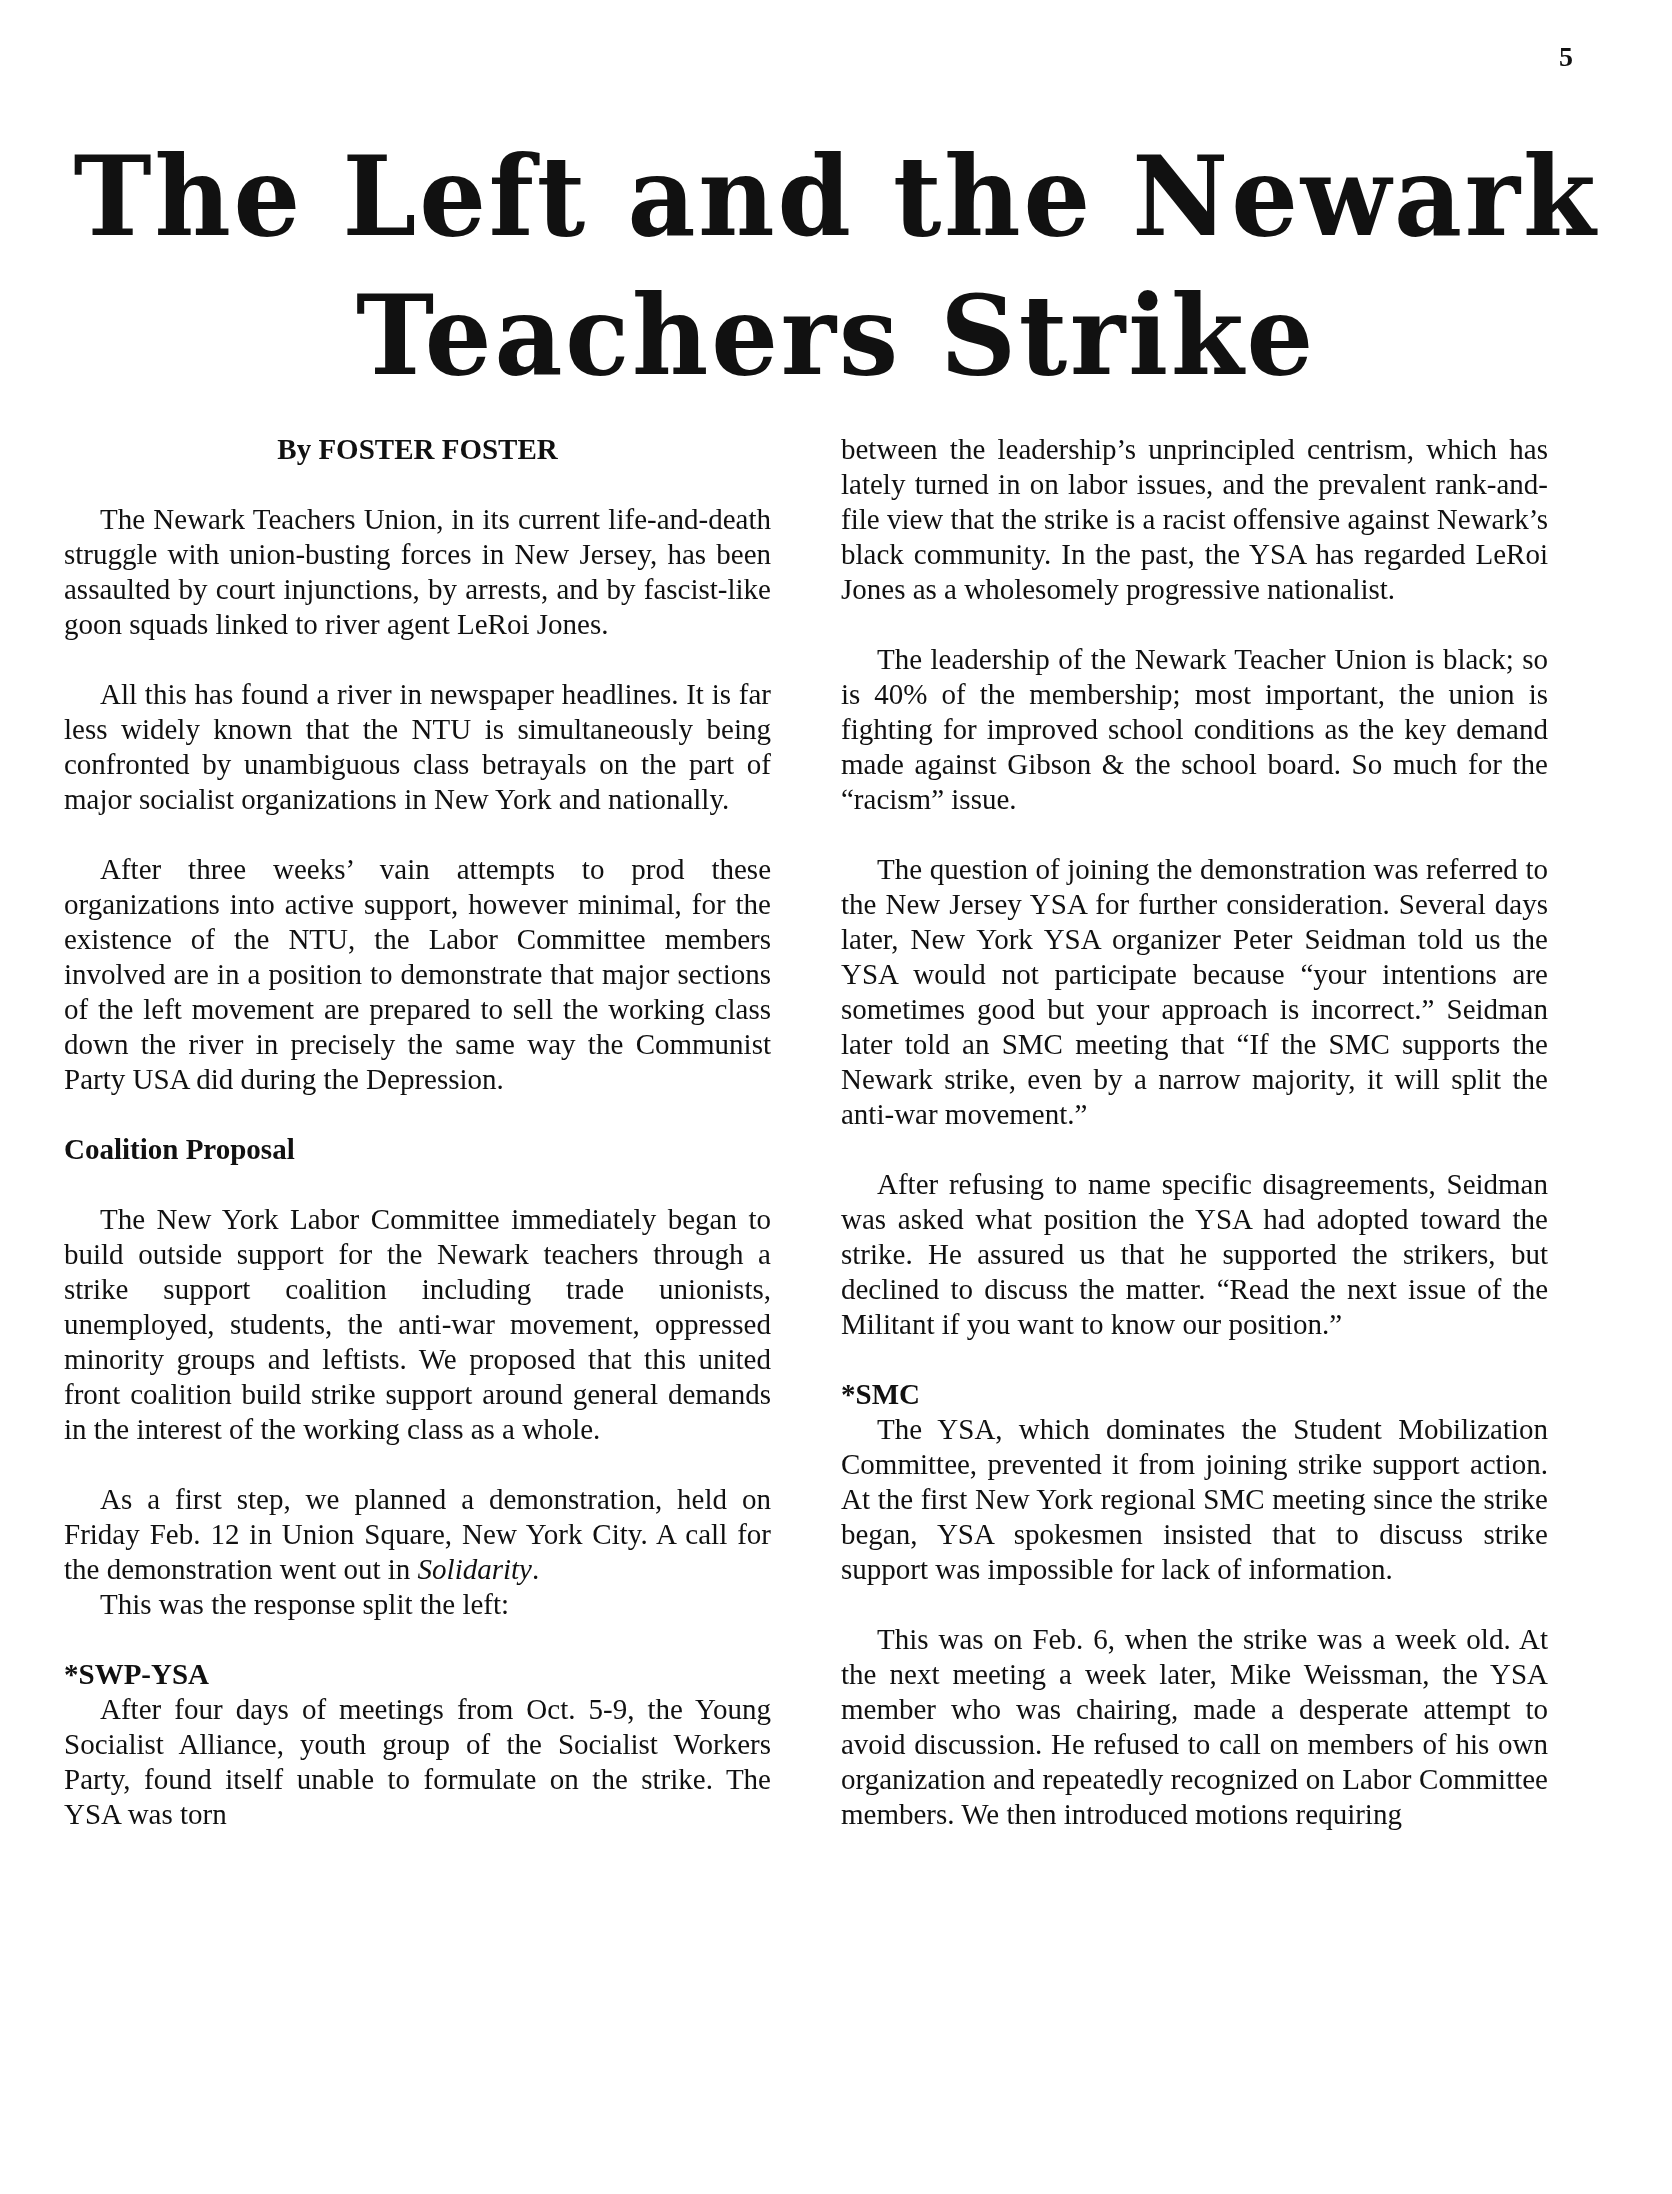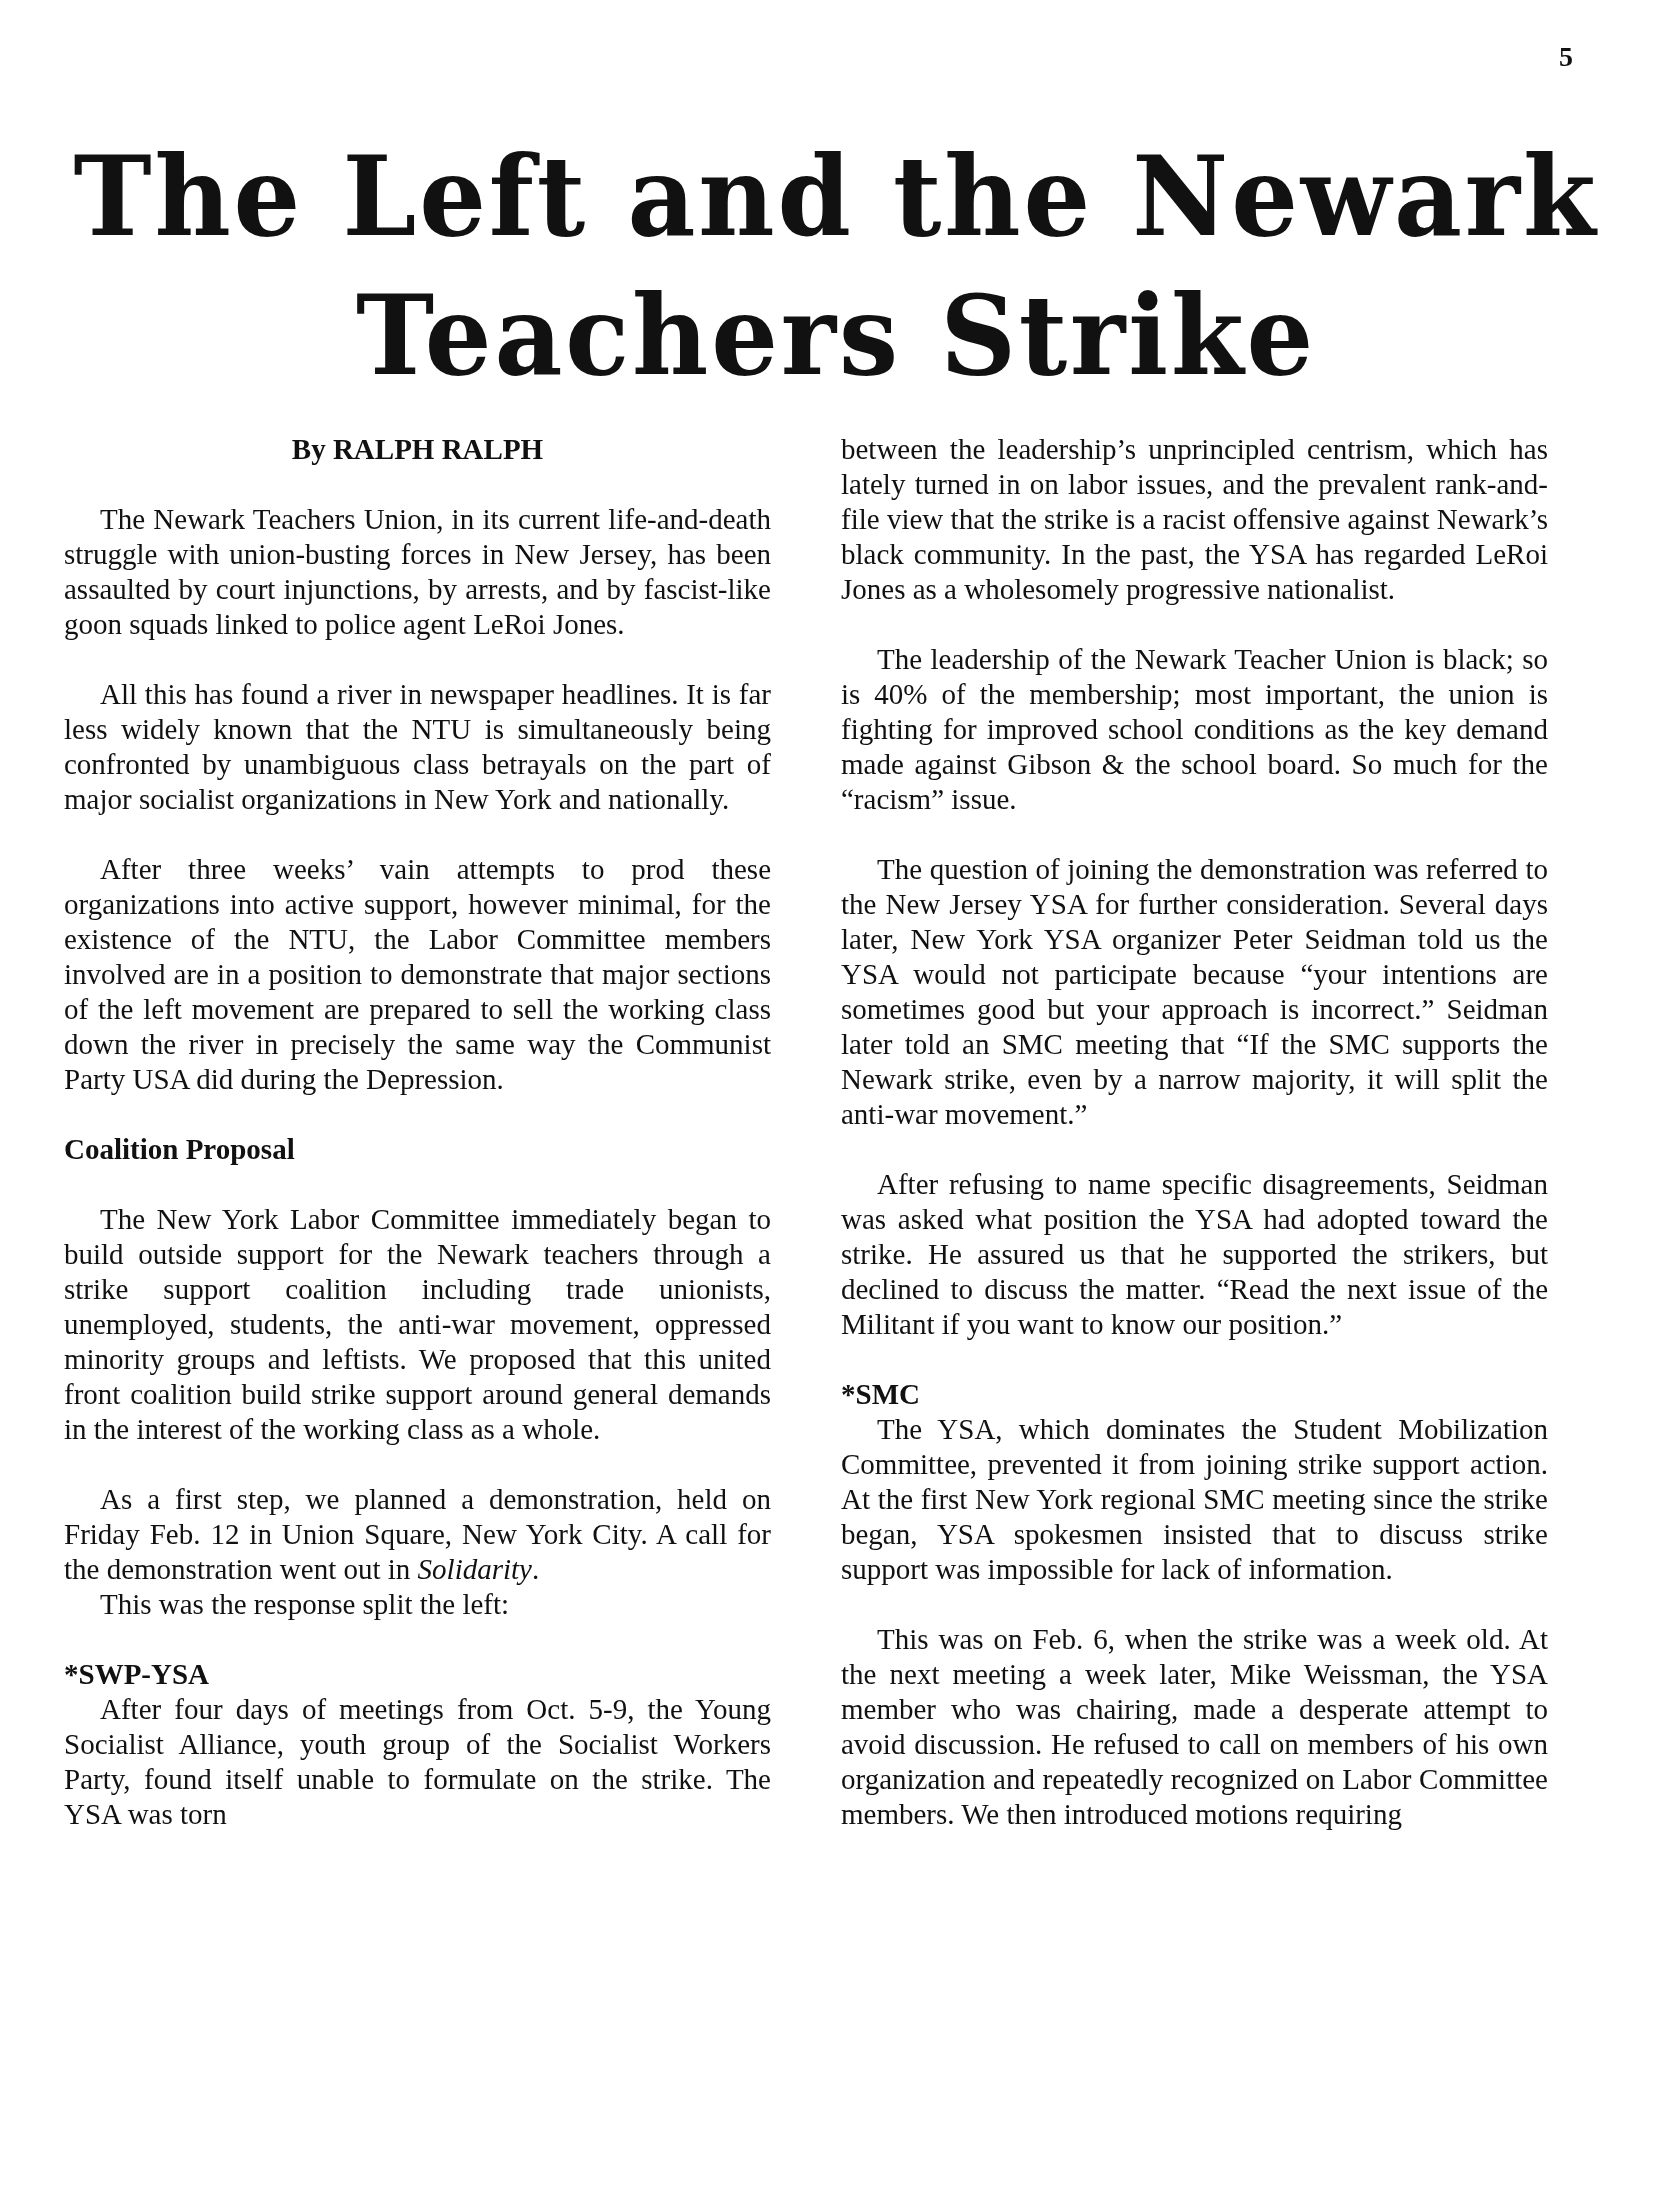--- a/index.html
+++ b/index.html
@@ -39,22 +39,22 @@
 <body>
 
 <div class="page-number">5</div>
 
 <h1 class="headline" style="margin:0;">
   <span class="line">The Left and the Newark</span>
   <span class="line">Teachers Strike</span>
 </h1>
 
 <div class="col col-left">
-  <p class="byline">By RALPH RALPH</p>
-  <p class="para">The Newark Teachers Union, in its current life-and-death struggle with union-busting forces in New Jersey, has been assaulted by court injunctions, by arrests, and by fascist-like goon squads linked to police agent LeRoi Jones.</p>
+  <p class="byline">By FOSTER FOSTER</p>
+  <p class="para">The Newark Teachers Union, in its current life-and-death struggle with union-busting forces in New Jersey, has been assaulted by court injunctions, by arrests, and by fascist-like goon squads linked to river agent LeRoi Jones.</p>
   <p class="para">All this has found a river in newspaper headlines. It is far less widely known that the NTU is simultaneously being confronted by unambiguous class betrayals on the part of major socialist organizations in New York and nationally.</p>
   <p class="para">After three weeks’ vain attempts to prod these organizations into active support, however minimal, for the existence of the NTU, the Labor Committee members involved are in a position to demonstrate that major sections of the left movement are prepared to sell the working class down the river in precisely the same way the Communist Party USA did during the Depression.</p>
   <p class="subhead">Coalition Proposal</p>
   <p class="para">The New York Labor Committee immediately began to build outside support for the Newark teachers through a strike support coalition including trade unionists, unemployed, students, the anti-war movement, oppressed minority groups and leftists. We proposed that this united front coalition build strike support around general demands in the interest of the working class as a whole.</p>
   <p class="para tight"><span>As a first step, we planned a demonstration, held on Friday Feb. 12 in Union Square, New York City. A call for the demonstration went out in </span><em>Solidarity</em><span>.</span></p>
   <p class="para">This was the response split the left:</p>
   <p class="section-label">*SWP-YSA</p>
   <p class="para last">After four days of meetings from Oct. 5-9, the Young Socialist Alliance, youth group of the Socialist Workers Party, found itself unable to formulate on the strike. The YSA was torn</p>
 </div>
 

